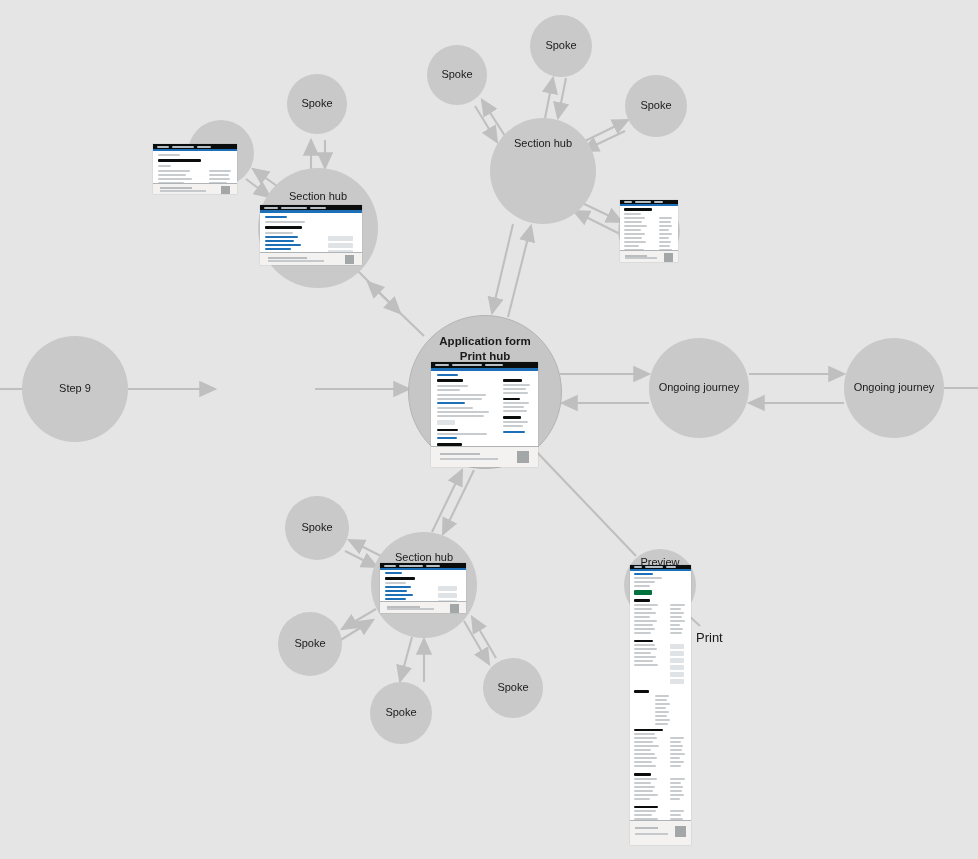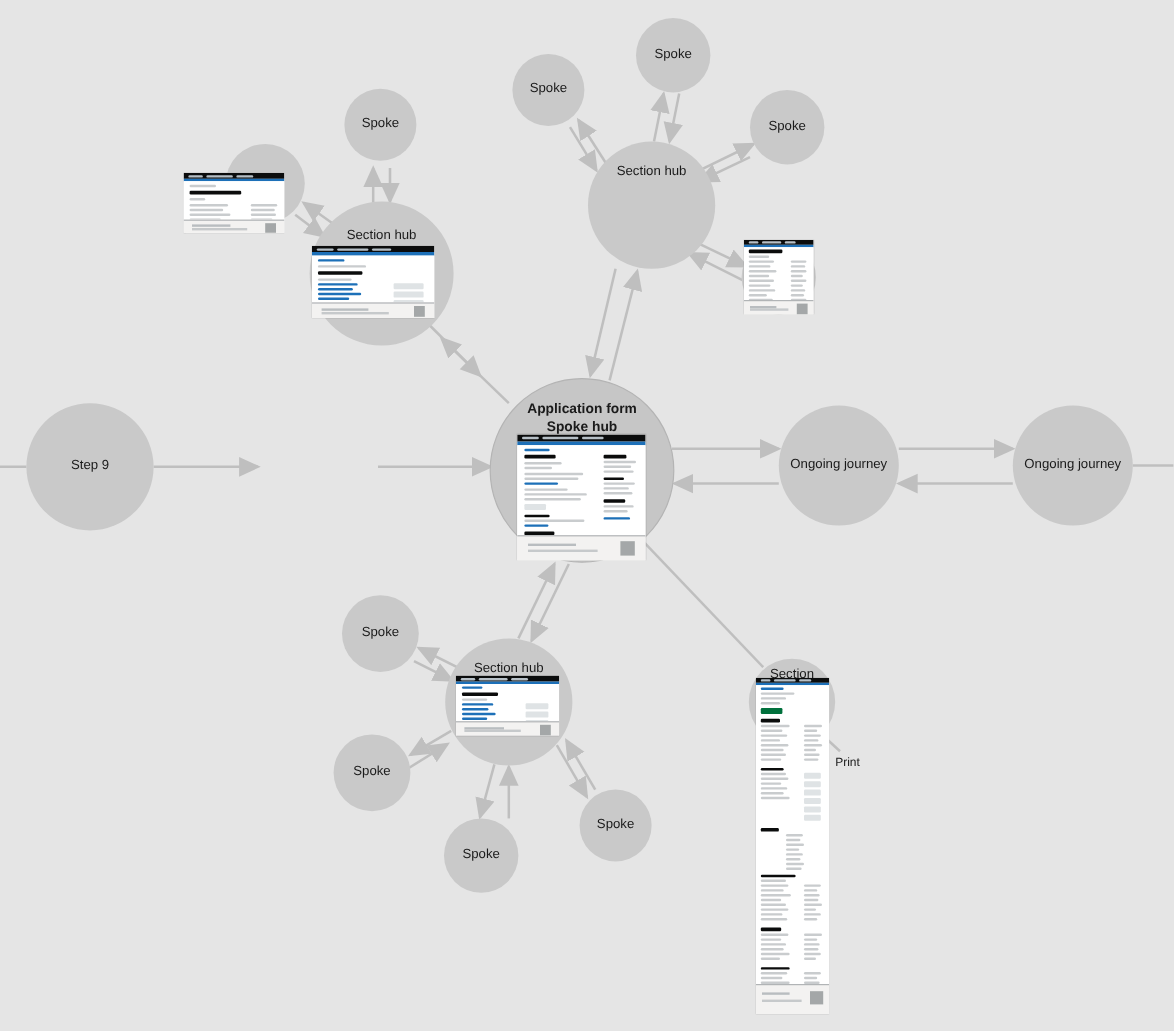--- a/index.html
+++ b/index.html
@@ -132,21 +132,21 @@
   .ln.hs { background: #0b0c0c; height: 2.5px; }
   .ln.blue { background: #1d70b8; }
   .ln.green { background: #00703c; height: 5px; }
   .ln.box { background: #dfe3e5; height: 5px; }
   .cols { display: flex; gap: 6px; }
   .col-a { flex: 2 1 0; min-width: 0; }
   .col-b { flex: 1 1 0; min-width: 0; }
 
   .edge-label {
     position: absolute;
-    font-size: 10px;
+    font-size: 13px;
     color: #1a1a1a;
     white-space: nowrap;
     user-select: none;
   }
 </style>
 </head>
 <body>
 
 <div id="canvas">
 
@@ -258,26 +258,26 @@
     <span class="node-label">Spoke</span>
   </div>
   <div class="node spoke" style="left:370px;top:682px;width:62px;height:62px;">
     <span class="node-label">Spoke</span>
   </div>
   <div class="node spoke" style="left:483px;top:658px;width:60px;height:60px;">
     <span class="node-label">Spoke</span>
   </div>
 
   <div class="node preview" style="left:624px;top:549px;width:72px;height:72px;">
-    <span class="node-label">Section</span>
+    <span class="node-label">Preview</span>
   </div>
 
   <div class="node hub-main" style="left:408px;top:315px;width:154px;height:154px;">
     <span class="node-label">Application form
-Spoke hub</span>
+Print hub</span>
   </div>
 
   <div class="thumb" style="left:153px;top:144px;width:84px;height:50px;">
     <div class="tbar" style="height:5px;">
       <i style="width:12px;"></i>
         <i style="width:22px;"></i>
         <i style="width:14px;"></i>
     </div>
     <div class="bluebar" style="height:2px;"></div>
     <div class="body">

